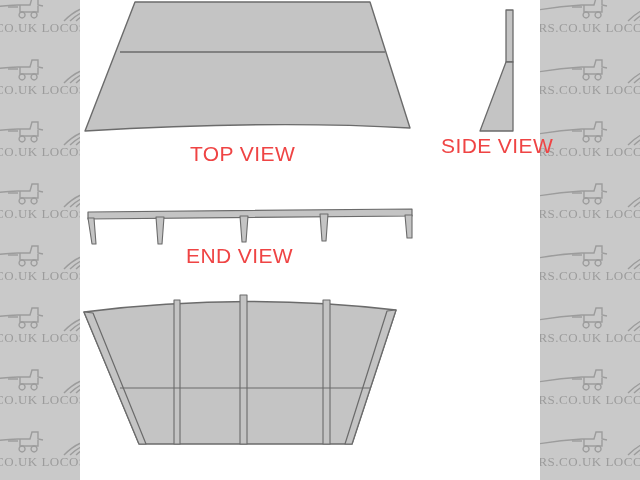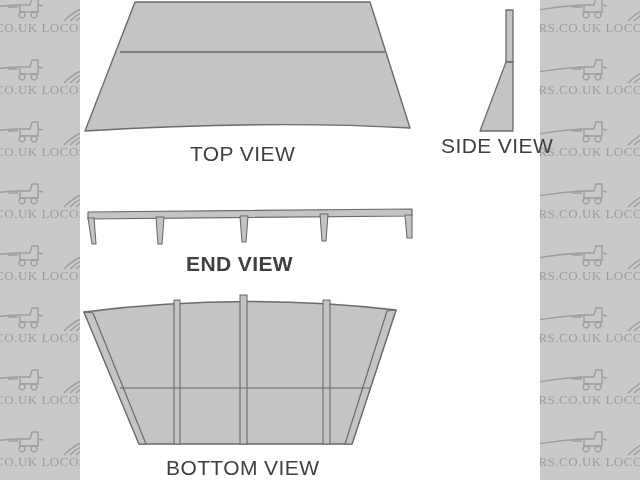--- a/index.html
+++ b/index.html
@@ -73,29 +73,29 @@
   }
   #drawing {
     position: absolute;
     left: 0;
     top: 0;
   }
 
   
   .view-label {
     position: absolute;
-    color: #404040;
+    color: #ef4444;
     font-size: 21px;
     font-family: "Liberation Sans", sans-serif;
     letter-spacing: 0.4px;
     white-space: nowrap;
   }
   #label-top    { left: 190px; top: 142px; }
   #label-side   { left: 441px; top: 134px; }
-  #label-end    { left: 186px; top: 252px; font-weight: bold; }
+  #label-end    { left: 186px; top: 244px; }
   #label-bottom { left: 166px; top: 456px; }
 </style>
 </head>
 <body>
 
 <div id="stage">
 
   <div class="wm-strip" id="wm-left">
       <div class="wm-row" style="top: -24px;">
         <svg class="wm-loco" viewBox="0 0 70 26">
@@ -521,15 +521,14 @@
       </g>
     </svg>
   </div>
 
   <div class="view-label" id="label-top">TOP VIEW</div>
 
   <div class="view-label" id="label-side">SIDE VIEW</div>
 
   <div class="view-label" id="label-end">END VIEW</div>
 
-  <div class="view-label" id="label-bottom">BOTTOM VIEW</div>
 
 </div>
 
 </body></html>

